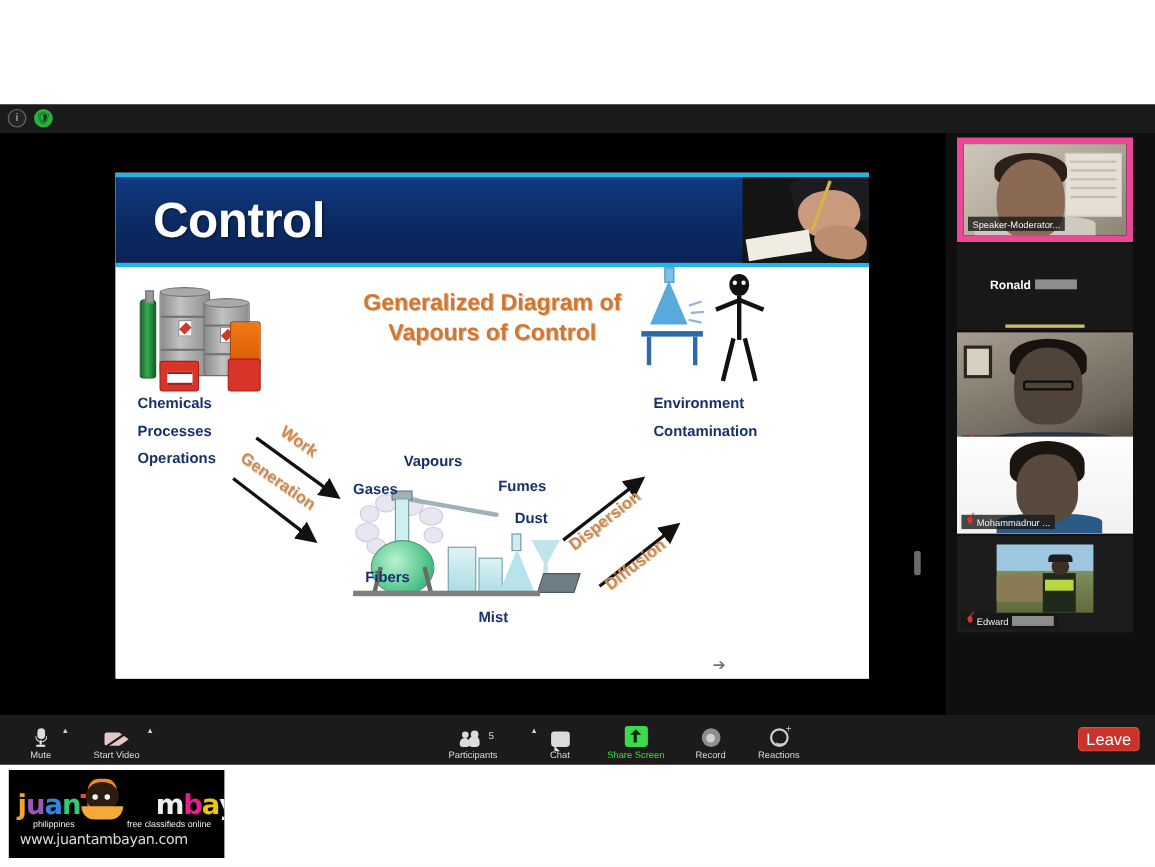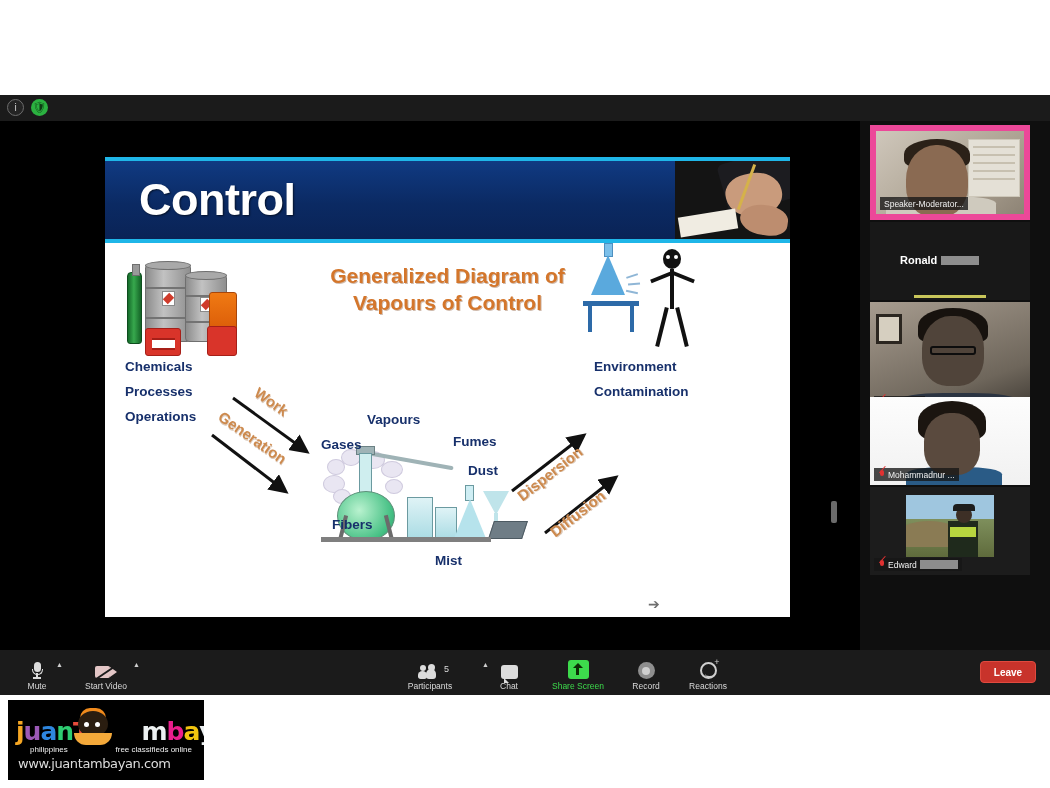--- a/index.html
+++ b/index.html
@@ -293,21 +293,21 @@
   .t1 .bg { position:absolute; inset:0; background:linear-gradient(140deg,#cfc7bb,#ada393 60%,#8d8375); }
   .t1 .wall { position:absolute; right:4px; top:8px; width:52px; height:58px; background:#e4e0d6; border:1px solid #cdc7b9; }
   .t1 .wall i { position:absolute; left:4px; width:42px; height:1.5px; background:#c7c0b0; }
   .t1 .head { position:absolute; left:30px; top:14px; width:62px; height:72px; background:#8a6a52; border-radius:48% 48% 42% 42%; }
   .t1 .hair { position:absolute; left:28px; top:8px; width:66px; height:30px; background:#2b2118; border-radius:50% 50% 30% 30%; }
   .t1 .shirt { position:absolute; left:10px; bottom:0; width:110px; height:18px; background:#cfcabe; border-radius:40% 40% 0 0; }
 
   .t2 { top:101px; height:78px; background:#181818; }
   .t2 .nm {
     position:absolute; left:30px; top:32px; color:#fff; font-size:11px; font-weight:bold;
-    display:flex; align-items:center; gap:4px;
+    display:flex; gap:4px;
   }
   .t2 .under { position:absolute; left:44px; bottom:2px; width:72px; height:3px; background:#c8c65a; }
 
   .t3 { top:181px; height:111px; }
   .t3 .bg { position:absolute; inset:0; background:linear-gradient(160deg,#a79c8f,#6e665b 70%,#3d3832); }
   .t3 .frame { position:absolute; left:6px; top:12px; width:26px; height:30px; background:#d6cfc0; border:3px solid #2b2620; }
   .t3 .head { position:absolute; left:52px; top:14px; width:62px; height:70px; background:#50443a; border-radius:46% 46% 40% 40%; }
   .t3 .hair { position:absolute; left:48px; top:6px; width:70px; height:36px; background:#17120e; border-radius:50% 50% 25% 25%; }
   .t3 .glasses { position:absolute; left:60px; top:44px; width:46px; height:9px; border:2px solid #0d0d0d; border-radius:3px; }
   .t3 .body { position:absolute; left:28px; bottom:0; width:120px; height:20px; background:#2b3442; border-radius:38% 38% 0 0; }
@@ -383,21 +383,21 @@
   }
   .rec-ico { width:17px; height:17px; border-radius:50%; background:#8e8e8e; position:relative; }
   .rec-ico::after{ content:""; position:absolute; left:4.5px; top:4.5px; width:8px; height:8px; border-radius:50%; background:#cfcfcf; }
   .react-ico { width:17px; height:17px; border-radius:50%; border:2px solid #cfcfcf; position:relative; }
   .react-ico::after{ content:""; position:absolute; left:3px; top:8px; width:9px; height:4px; border-bottom:2px solid #cfcfcf; border-radius:0 0 6px 6px; }
   .react-ico::before{ content:"+"; position:absolute; right:-5px; top:-7px; color:#cfcfcf; font-size:9px; }
 
   .leave-btn {
     position:absolute; right:14px; top:11px; width:56px; height:22px;
     background:#c8332b; border:1px solid #e04a3f; border-radius:4px;
-    color:#fff; font-size:10px; font-weight:bold;
+    color:#fff; font-size:15px; font-weight:normal;
     display:flex; align-items:center; justify-content:center;
   }
 
   
   .wm {
     position:absolute; left:8px; top:700px; width:196px; height:80px; background:#000;
     overflow:hidden;
   }
   .wm-word {
     position:absolute; left:8px; top:17px; font-size:25px; font-weight:bold; letter-spacing:-1px;

